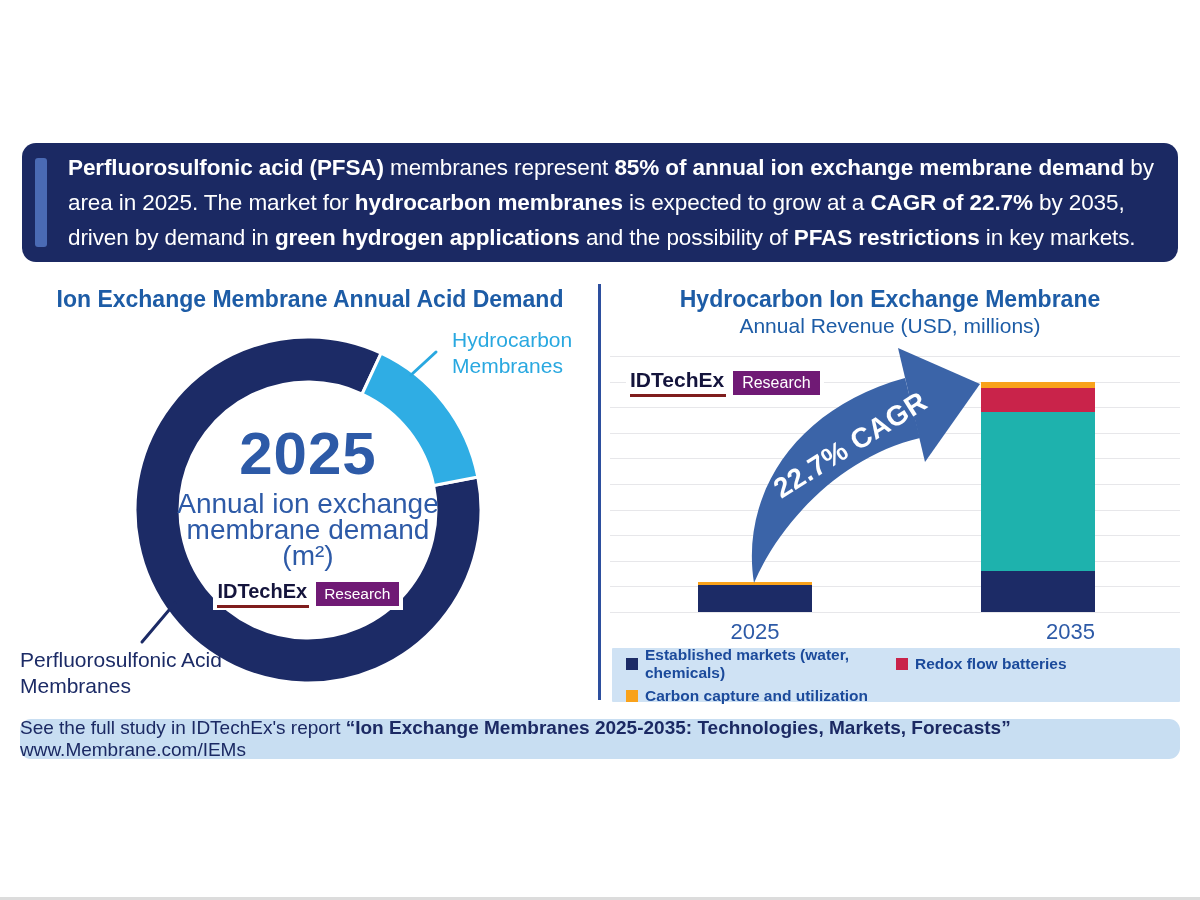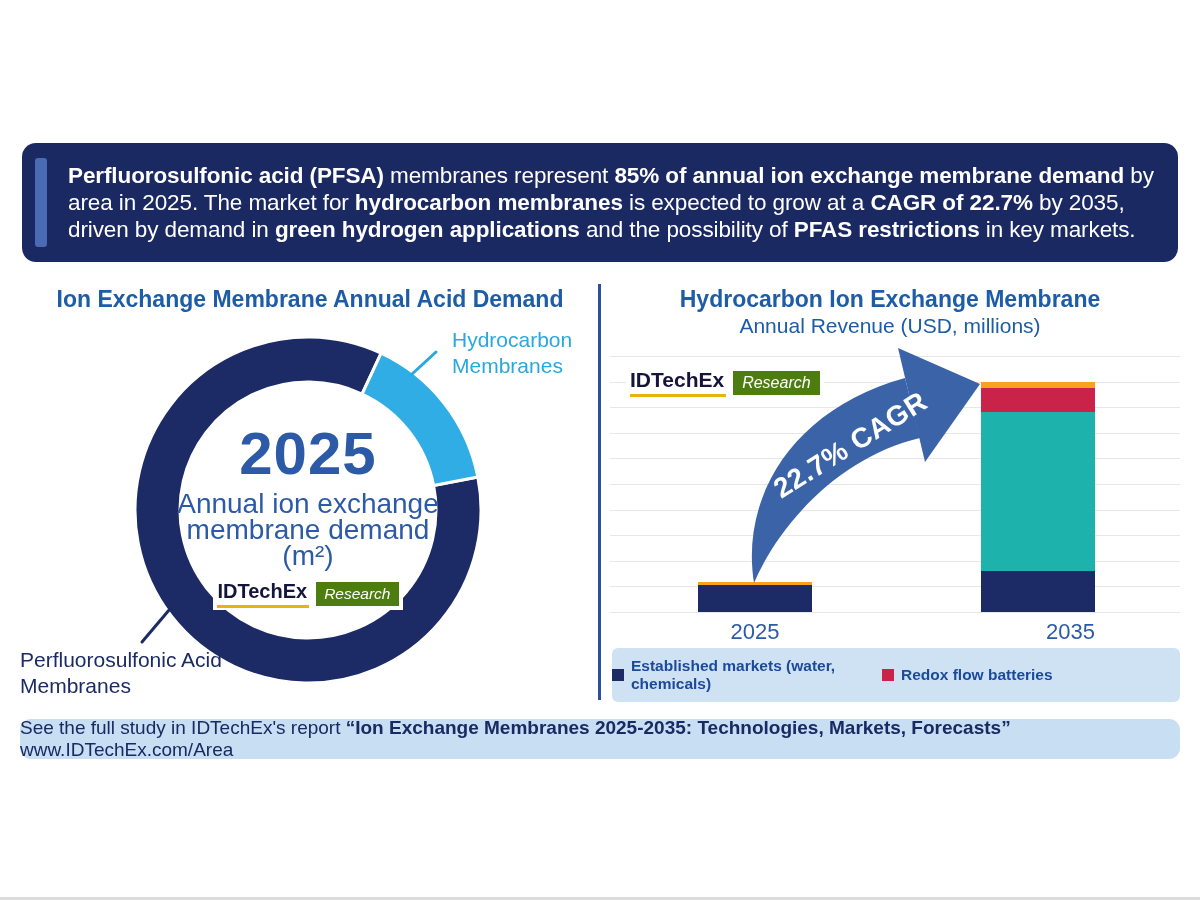--- a/index.html
+++ b/index.html
@@ -4,61 +4,61 @@
 <style>
   html,body{margin:0;padding:0;background:#fff;}
   .page{position:relative;width:1200px;height:900px;background:#ffffff;overflow:hidden;
         font-family:"Liberation Sans",sans-serif;}
   .abs{position:absolute;}
 
   
   .banner{left:22px;top:143px;width:1156px;height:119px;background:#1b2963;border-radius:14px;}
   .banner-accent{left:13px;top:15px;width:12px;height:89px;background:#4a6ab4;border-radius:3px;}
   .banner-text{left:46px;top:0;width:1096px;height:119px;display:flex;align-items:center;
-               color:#ffffff;font-size:22.5px;line-height:27px;letter-spacing:-0.1px;}
+               color:#ffffff;font-size:22.5px;line-height:35px;letter-spacing:-0.1px;}
   .banner-text b{font-weight:bold;}
 
   
   .chart-title{font-weight:bold;font-size:23px;color:#1d5ca6;text-align:center;}
   .chart-subtitle{font-size:21px;color:#1d5ca6;text-align:center;}
 
   
   .donut-center{left:168px;top:424px;width:280px;text-align:center;color:#2d5aa7;}
   .donut-year{font-size:60px;font-weight:bold;letter-spacing:1px;line-height:60px;}
   .donut-caption{font-size:28px;line-height:26px;margin-top:7px;}
   .callout-label{font-size:21px;line-height:26px;}
   .label-hc{left:452px;top:327px;width:150px;color:#29a8e0;}
   .label-pfsa{left:20px;top:647px;width:205px;color:#1c2b66;}
 
   
   .idt-logo{display:flex;align-items:center;background:#fff;padding:2px 4px;}
-  .idt-brand{font-weight:bold;color:#14143c;border-bottom:3px solid #eab308;padding:0 2px 2px 0;}
-  .idt-sub{background:#4d7c0f;color:#fff;margin-left:7px;font-style:italic;}
+  .idt-brand{font-weight:bold;color:#14143c;border-bottom:3px solid #7f1d1d;padding:0 2px 2px 0;}
+  .idt-sub{background:#701a75;color:#fff;margin-left:7px;}
   .logo-donut .idt-brand{font-size:20px;}
   .logo-donut .idt-sub{font-size:15.5px;padding:3px 8px;}
   .logo-bar .idt-brand{font-size:21px;}
   .logo-bar .idt-sub{font-size:16px;padding:3px 9px;}
 
   
   .divider{left:598px;top:284px;width:3px;height:416px;background:#2d4f9e;}
 
   
   .gridlines{left:610px;top:356px;width:570px;height:258px;
      background:repeating-linear-gradient(to bottom,#e7e7ea 0 1px,transparent 1px 25.6px);}
   .bar-area{left:610px;top:350px;width:570px;height:300px;}
   .bar-stack{position:absolute;display:flex;flex-direction:column;}
   .bar-stack div{width:100%;}
   .bar-xlabel{position:absolute;text-align:center;font-size:22px;color:#2d5aa7;}
   .cagr-text{left:738px;top:429px;width:226px;height:34px;transform:rotate(-32deg);
      color:#fff;font-weight:bold;font-size:28px;text-align:center;letter-spacing:0.5px;}
 
   
-  .legend{left:612px;top:648px;width:568px;height:54px;background:#cfe2f4;border-radius:6px;
+  .legend{left:612px;top:648px;width:568px;height:54px;background:#cfe2f4;border-radius:1px;
      display:grid;grid-template-columns:270px auto;align-content:center;row-gap:5px;
-     box-sizing:border-box;}
+     padding-left:14px;box-sizing:border-box;}
   .legend-item{display:flex;align-items:center;font-size:15.5px;font-weight:bold;color:#1b4a9b;}
   .legend-swatch{width:12px;height:12px;margin-right:7px;flex:none;}
 
   
   .footer{left:20px;top:719px;width:1160px;height:40px;background:#c8def2;border-radius:11px;
      display:flex;align-items:center;justify-content:center;font-size:19px;color:#1b2963;}
   .footer b{font-weight:bold;}
   .page-bottom-border{left:0;top:897px;width:1200px;height:3px;background:#dcdcdc;}
 </style>
 </head>
@@ -131,20 +131,24 @@
 
   <div class="abs legend" id="legend">
       <div class="legend-item">
         <span class="legend-swatch" style="background: rgb(28, 43, 102);"></span>
         <span>Established markets (water, chemicals)</span>
       </div>
       <div class="legend-item">
         <span class="legend-swatch" style="background: rgb(201, 35, 74);"></span>
         <span>Redox flow batteries</span>
       </div>
+      <div class="legend-item">
+        <span class="legend-swatch" style="background: rgb(249, 162, 27);"></span>
+        <span>Carbon capture and utilization</span>
+      </div>
     </div>
 
   <div class="abs footer">
-    <span id="footer-rich"><span>See the full study in IDTechEx's report </span><b>“Ion Exchange Membranes 2025-2035: Technologies, Markets, Forecasts”</b><span> www.IDTechEx.com/Area</span></span>
+    <span id="footer-rich"><span>See the full study in IDTechEx's report </span><b>“Ion Exchange Membranes 2025-2035: Technologies, Markets, Forecasts”</b><span> www.Membrane.com/IEMs</span></span>
   </div>
 
   <div class="abs page-bottom-border"></div>
 </div>
 
 </body></html>

